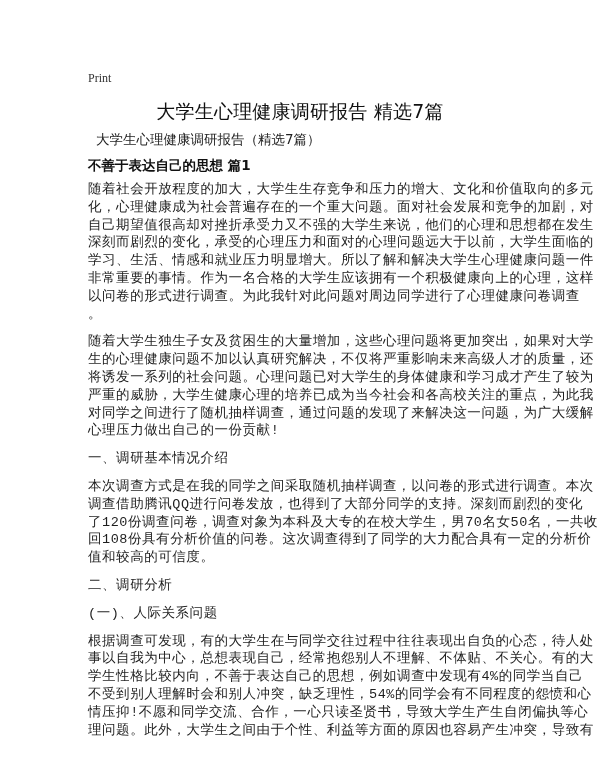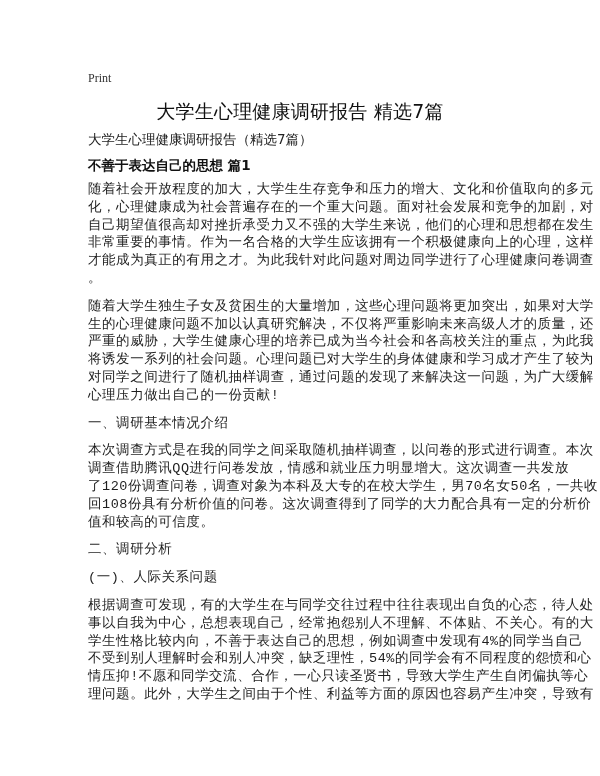--- a/index.html
+++ b/index.html
@@ -12,21 +12,21 @@
     .print-label {
       position: absolute; left: 88px; top: 71px;
       font-family: "Liberation Serif", "DejaVu Serif", serif;
       font-size: 12px; color: #333;
     }
     .doc-title {
       position: absolute; left: 0; width: 600px; top: 99px;
       text-align: center; font-size: 19px; color: #111; letter-spacing: 0.2px;
     }
     .subtitle {
-      position: absolute; left: 88px; top: 131px;
+      position: absolute; left: 96px; top: 131px;
       font-size: 13.5px; color: #222;
     }
     .section-heading {
       position: absolute; left: 88px; top: 157px;
       font-size: 13.5px; font-weight: bold; color: #111;
     }
     .content { position: absolute; left: 88px; top: 181px; width: 430px; font-family: Liberation Mono, monospace; }
     .para { margin: 0 0 10px 0; }
     .line {
       display: block; white-space: nowrap; font-size: 13.5px;
@@ -41,38 +41,40 @@
 <div class="page">
   <div class="print-label">Print</div>
   <div class="doc-title">大学生心理健康调研报告 精选7篇</div>
   <div class="subtitle">大学生心理健康调研报告（精选7篇）</div>
   <div class="section-heading">不善于表达自己的思想 篇1</div>
   <div class="content" id="content">
       <div class="para">
         <span class="line">随着社会开放程度的加大，大学生生存竞争和压力的增大、文化和价值取向的多元</span>
         <span class="line">化，心理健康成为社会普遍存在的一个重大问题。面对社会发展和竞争的加剧，对</span>
         <span class="line">自己期望值很高却对挫折承受力又不强的大学生来说，他们的心理和思想都在发生</span>
+        <span class="line">深刻而剧烈的变化，承受的心理压力和面对的心理问题远大于以前，大学生面临的</span>
+        <span class="line">学习、生活、情感和就业压力明显增大。所以了解和解决大学生心理健康问题一件</span>
         <span class="line">非常重要的事情。作为一名合格的大学生应该拥有一个积极健康向上的心理，这样</span>
-        <span class="line">才能成为真正的有用之才。为此我针对此问题对周边同学进行了心理健康问卷调查</span>
+        <span class="line">以问卷的形式进行调查。为此我针对此问题对周边同学进行了心理健康问卷调查</span>
         <span class="line">。</span>
       </div>
       <div class="para">
         <span class="line">随着大学生独生子女及贫困生的大量增加，这些心理问题将更加突出，如果对大学</span>
         <span class="line">生的心理健康问题不加以认真研究解决，不仅将严重影响未来高级人才的质量，还</span>
+        <span class="line">将诱发一系列的社会问题。心理问题已对大学生的身体健康和学习成才产生了较为</span>
         <span class="line">严重的威胁，大学生健康心理的培养已成为当今社会和各高校关注的重点，为此我</span>
-        <span class="line">将诱发一系列的社会问题。心理问题已对大学生的身体健康和学习成才产生了较为</span>
         <span class="line">对同学之间进行了随机抽样调查，通过问题的发现了来解决这一问题，为广大缓解</span>
         <span class="line">心理压力做出自己的一份贡献!</span>
       </div>
       <div class="para heading-line">
         <span class="line">一、调研基本情况介绍</span>
       </div>
       <div class="para">
         <span class="line">本次调查方式是在我的同学之间采取随机抽样调查，以问卷的形式进行调查。本次</span>
-        <span class="line">调查借助腾讯QQ进行问卷发放，情感和就业压力明显增大。这次调查一共发放</span>
+        <span class="line">调查借助腾讯QQ进行问卷发放，也得到了大部分同学的支持。深刻而剧烈的变化</span>
         <span class="line">了120份调查问卷，调查对象为本科及大专的在校大学生，男70名女50名，一共收</span>
         <span class="line">回108份具有分析价值的问卷。这次调查得到了同学的大力配合具有一定的分析价</span>
         <span class="line">值和较高的可信度。</span>
       </div>
       <div class="para heading-line">
         <span class="line">二、调研分析</span>
       </div>
       <div class="para heading-line">
         <span class="line">(一)、人际关系问题</span>
       </div>

